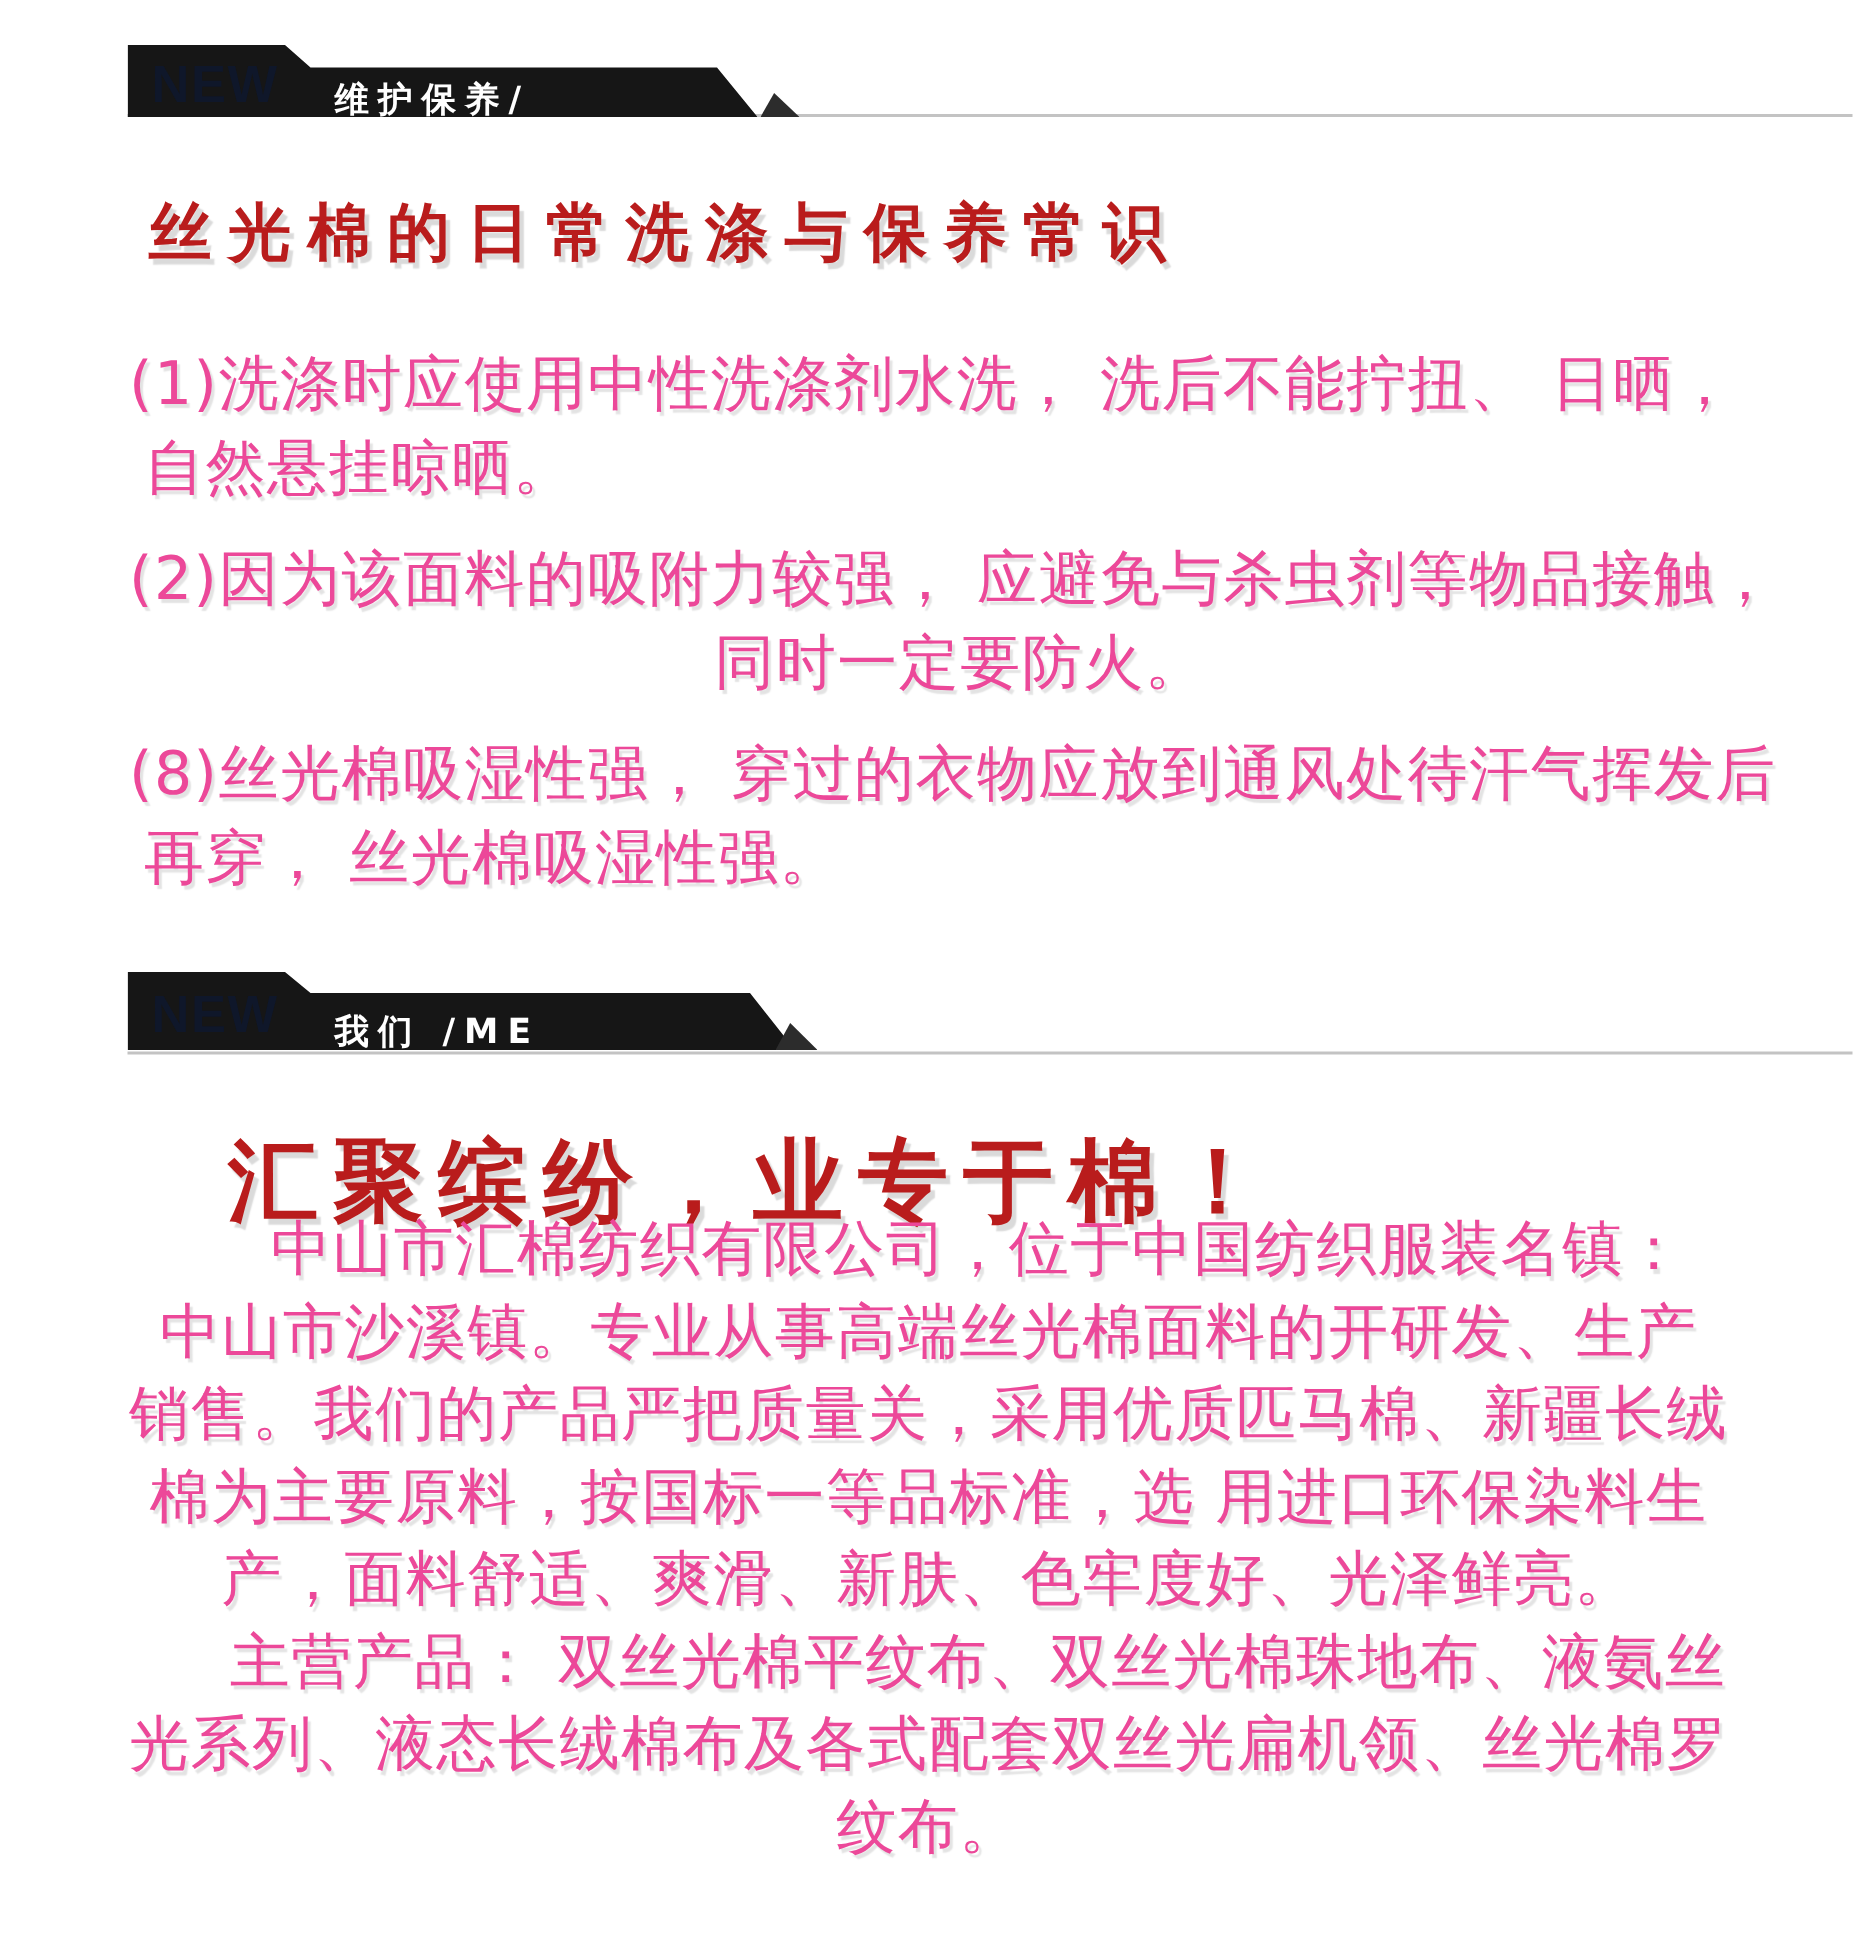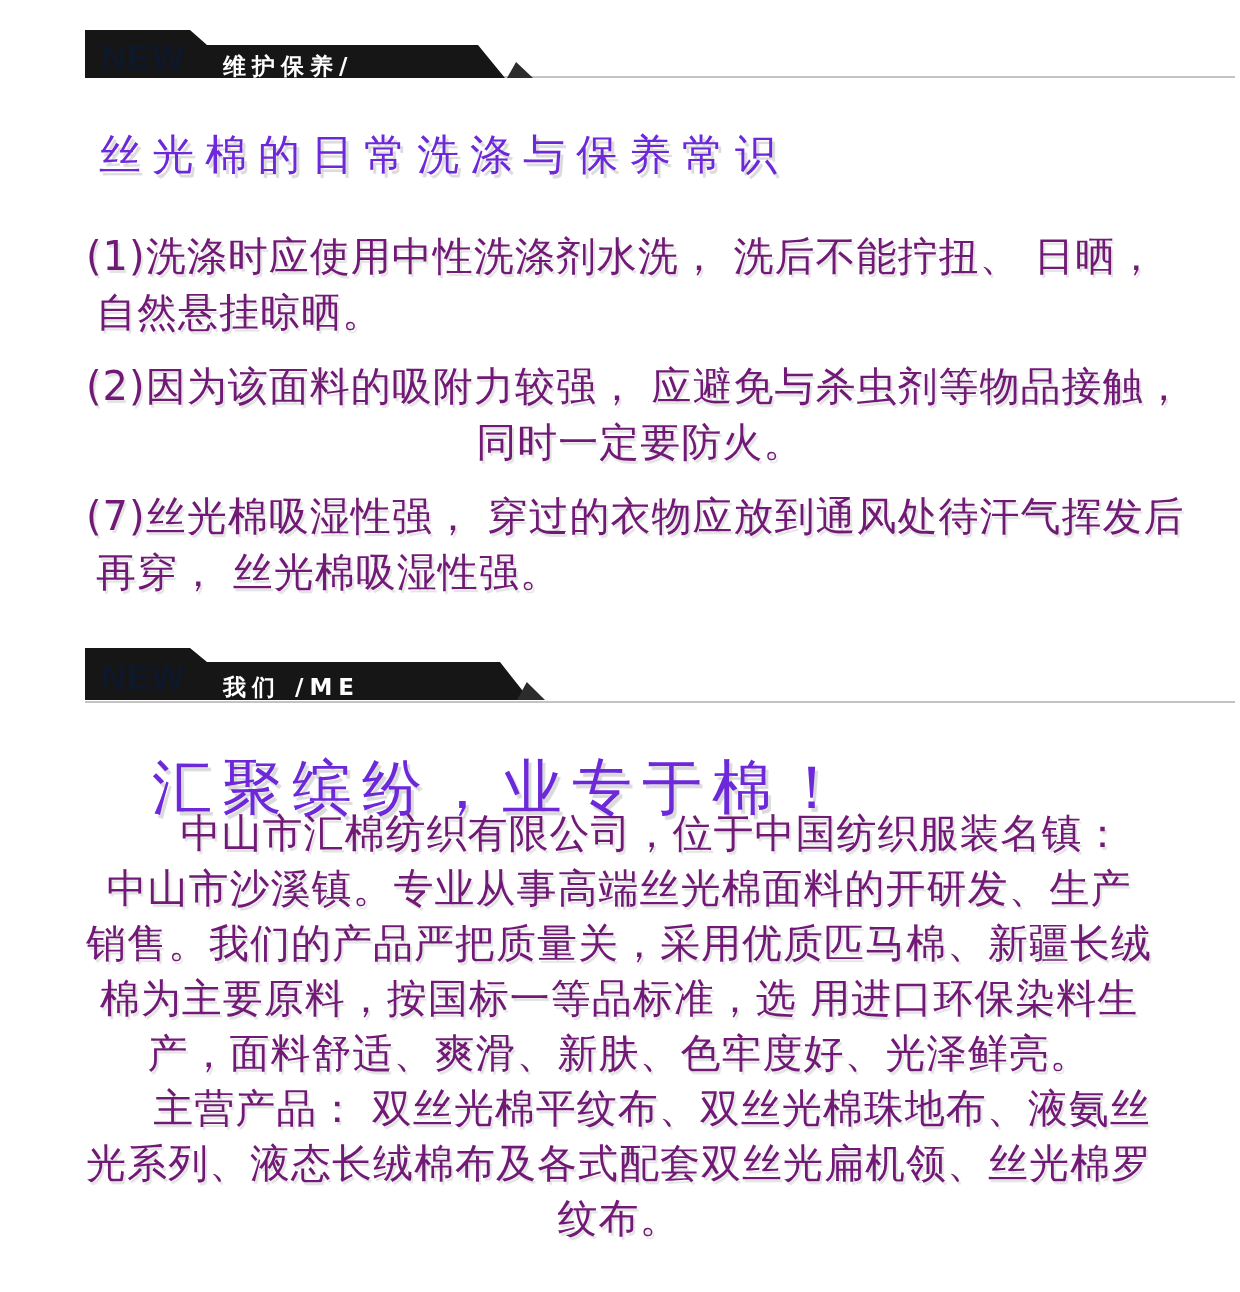--- a/index.html
+++ b/index.html
@@ -59,31 +59,31 @@
     clip-path:polygon(0 0, 105px 0, 122px 14px, 415px 14px, 445px 52px, 0 52px);
   }
   #banner2 .thin-line { top:53px; }
   #banner2 .wedge { left:432px; top:34px; width:28px; height:18px; }
   #banner2 .new-badge { left:16px; top:9px; }
   #banner2 .banner-label { left:138px; top:24px;text-align:center; }
 
   
   .red-title {
     position:absolute;
-    color:#6d28d9;
-    font-weight:400;
+    color:#b91c1c;
+    font-weight:700;
     white-space:nowrap;
     text-shadow:3px 4px 1px #dadada;
   }
   #care-title { left:99px; top:127px; font-size:42px; letter-spacing:11px; }
   #about-title { left:152px; top:748px; font-size:60px; letter-spacing:10px; }
 
   
   .body-line {
-    color:#701a75;
+    color:#ec4899;
     font-size:40px;
     letter-spacing:1px;
     white-space:nowrap;
     text-shadow:2px 3px 1px #e3e3e3;
   }
   .care-item { position:absolute; left:86px; }
   .care-item .body-line { height:56px; line-height:56px; }
   .care-item .cont { padding-left:10px; }
   #care-item-1 { top:228px; }
   #care-item-2 { top:358px;text-align:center; }
@@ -112,21 +112,21 @@
     <div class="body-line">(1)洗涤时应使用中性洗涤剂水洗， 洗后不能拧扭、 日晒，</div>
     <div class="body-line cont">自然悬挂晾晒。</div>
   </div>
 
   <div class="care-item" id="care-item-2">
     <div class="body-line">(2)因为该面料的吸附力较强， 应避免与杀虫剂等物品接触，</div>
     <div class="body-line cont">同时一定要防火。</div>
   </div>
 
   <div class="care-item" id="care-item-3">
-    <div class="body-line">(7)丝光棉吸湿性强， 穿过的衣物应放到通风处待汗气挥发后</div>
+    <div class="body-line">(8)丝光棉吸湿性强， 穿过的衣物应放到通风处待汗气挥发后</div>
     <div class="body-line cont">再穿， 丝光棉吸湿性强。</div>
   </div>
 
   <div class="banner" id="banner2">
     <div class="thin-line"></div>
     <div class="black-shape"></div>
     <div class="wedge"></div>
     <div class="new-badge">NEW</div>
     <div class="banner-label">我们 /ME</div>
   </div>

